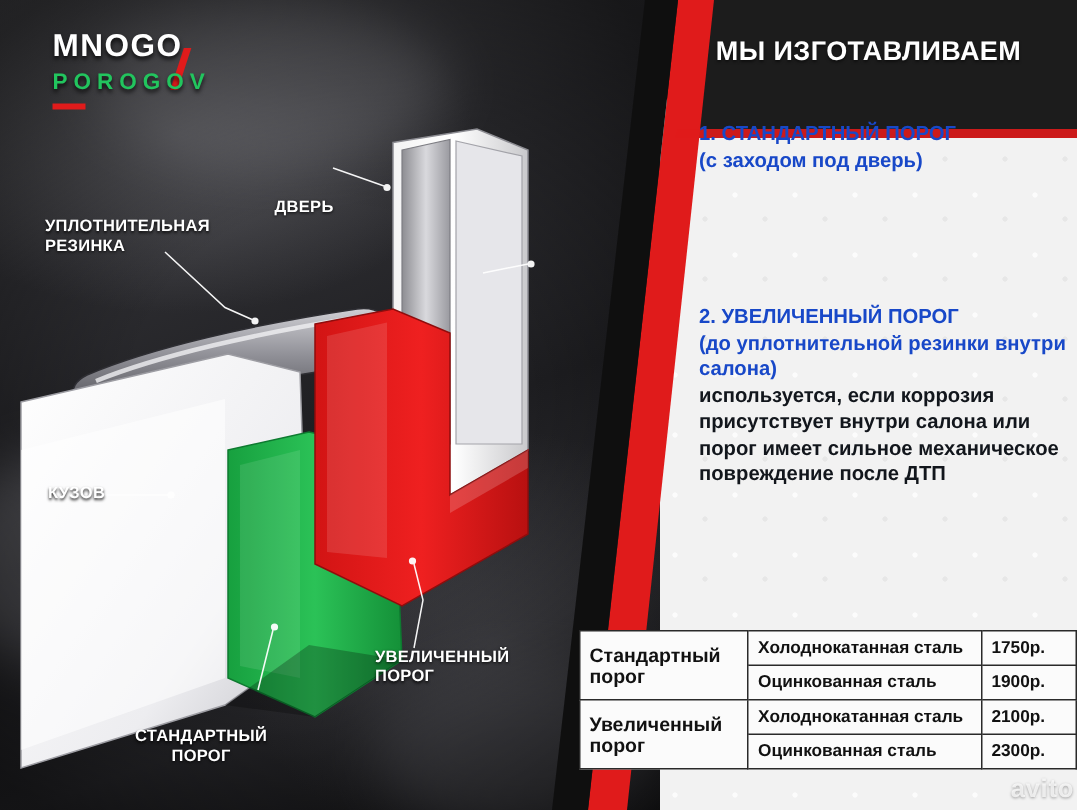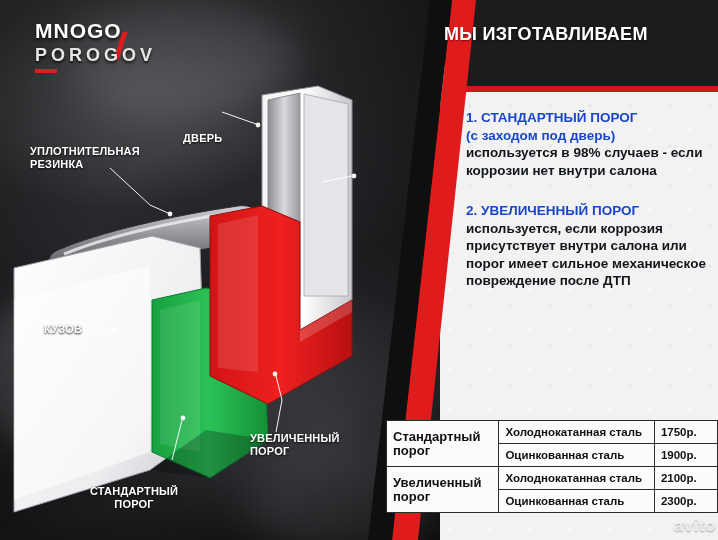--- a/index.html
+++ b/index.html
@@ -77,21 +77,21 @@
     background-image:
       radial-gradient(circle at 10px 10px, rgba(255,255,255,.9) 1.5px, rgba(0,0,0,0) 2px),
       radial-gradient(circle at 30px 26px, rgba(0,0,0,.05) 1.5px, rgba(0,0,0,0) 2px);
     background-size: 40px 40px, 40px 40px;
     opacity: .9;
   }
   .hdr {
     position: absolute;
     left: 444px; top: 22px;
     width: 270px;
-    text-align: left;
+    text-align: center;
     color: #ffffff;
     font-weight: bold;
     font-size: 18px;
     line-height: 24px;
     letter-spacing: .3px;
     text-shadow: 0 1px 2px rgba(0,0,0,.5);
     z-index: 6;
   }
   .body-txt {
     position: absolute;
@@ -137,23 +137,23 @@
   }
   .logo-1 {
     color: #ffffff;
     font-weight: bold;
     font-size: 21px;
     letter-spacing: 1px;
     line-height: 26px;
     text-shadow: 0 2px 3px rgba(0,0,0,.8);
   }
   .logo-2 {
-    color: #e5e5e5;
-    font-weight: bold;
-    font-size: 18px;
+    color: #22c55e;
+    font-weight: bold;
+    font-size: 15px;
     letter-spacing: 4px;
     line-height: 22px;
     text-shadow: 0 2px 3px rgba(0,0,0,.8);
   }
   .logo-bar {
     width: 22px; height: 4px;
     background: #e01b1b;
     margin-top: 3px;
   }
   .logo-slash {
@@ -254,21 +254,21 @@
       <path d="M172,460 L182,420"></path>
       <circle cx="183" cy="418" r="2.4" fill="#ffffff" stroke="none"></circle>
       <path d="M322,182 L352,176"></path>
       <circle cx="354" cy="176" r="2.4" fill="#ffffff" stroke="none"></circle>
     </g>
   </svg>
 
   <div class="lbl" style="left:183px; top:103px;margin-top:29px;">ДВЕРЬ</div>
   <div class="lbl" style="left:30px; top:145px; white-space:pre;">УПЛОТНИТЕЛЬНАЯ
 РЕЗИНКА</div>
-  <div class="lbl" style="left:44px; top:323px;">КУЗОВ</div>
+  <div class="lbl" style="left:32px; top:323px;">КУЗОВ</div>
   <div class="lbl" style="left:250px; top:432px; white-space:pre;">УВЕЛИЧЕННЫЙ
 ПОРОГ</div>
   <div class="lbl" style="left:90px; top:485px; white-space:pre; text-align:center;">СТАНДАРТНЫЙ
 ПОРОГ</div>
 
   <div class="logo">
     <div class="logo-1">MNOGO</div>
     <div class="logo-2">POROGOV</div>
     <div class="logo-bar"></div>
   </div>
@@ -286,28 +286,28 @@
     <path d="M392,540 L452,0 L476,0 L418,540 Z" fill="#e01b1b"></path>
     <path d="M368,540 L430,0 L452,0 L392,540 Z" fill="#0f0f0f"></path>
 
     <path d="M452,86 L718,86 L718,92 L450,92 Z" fill="#e01b1b" opacity=".9"></path>
   </svg>
 
   <div class="hdr">
     <div>МЫ ИЗГОТАВЛИВАЕМ</div>
   </div>
 
-  <div class="body-txt" style="top:109px;">
+  <div class="body-txt" style="top:80px;">
     <div class="blue">1. СТАНДАРТНЫЙ ПОРОГ</div>
     <div class="blue">(с заходом под дверь)</div>
-    <div>используется в 98% случаев - если коррозии нет внутри салона</div>
   </div>
 
   <div class="body-txt" style="top:202px;">
     <div class="blue">2. УВЕЛИЧЕННЫЙ ПОРОГ</div>
+    <div class="blue">(до уплотнительной резинки внутри салона)</div>
     <div>используется, если коррозия присутствует внутри салона или порог имеет сильное механическое повреждение после ДТП</div>
   </div>
 
   <table class="tbl">
     <tbody>
       <tr>
         <td class="type" rowspan="2">Стандартный порог</td>
         <td class="mat">Холоднокатанная сталь</td>
         <td class="price">1750р.</td>
       </tr>

